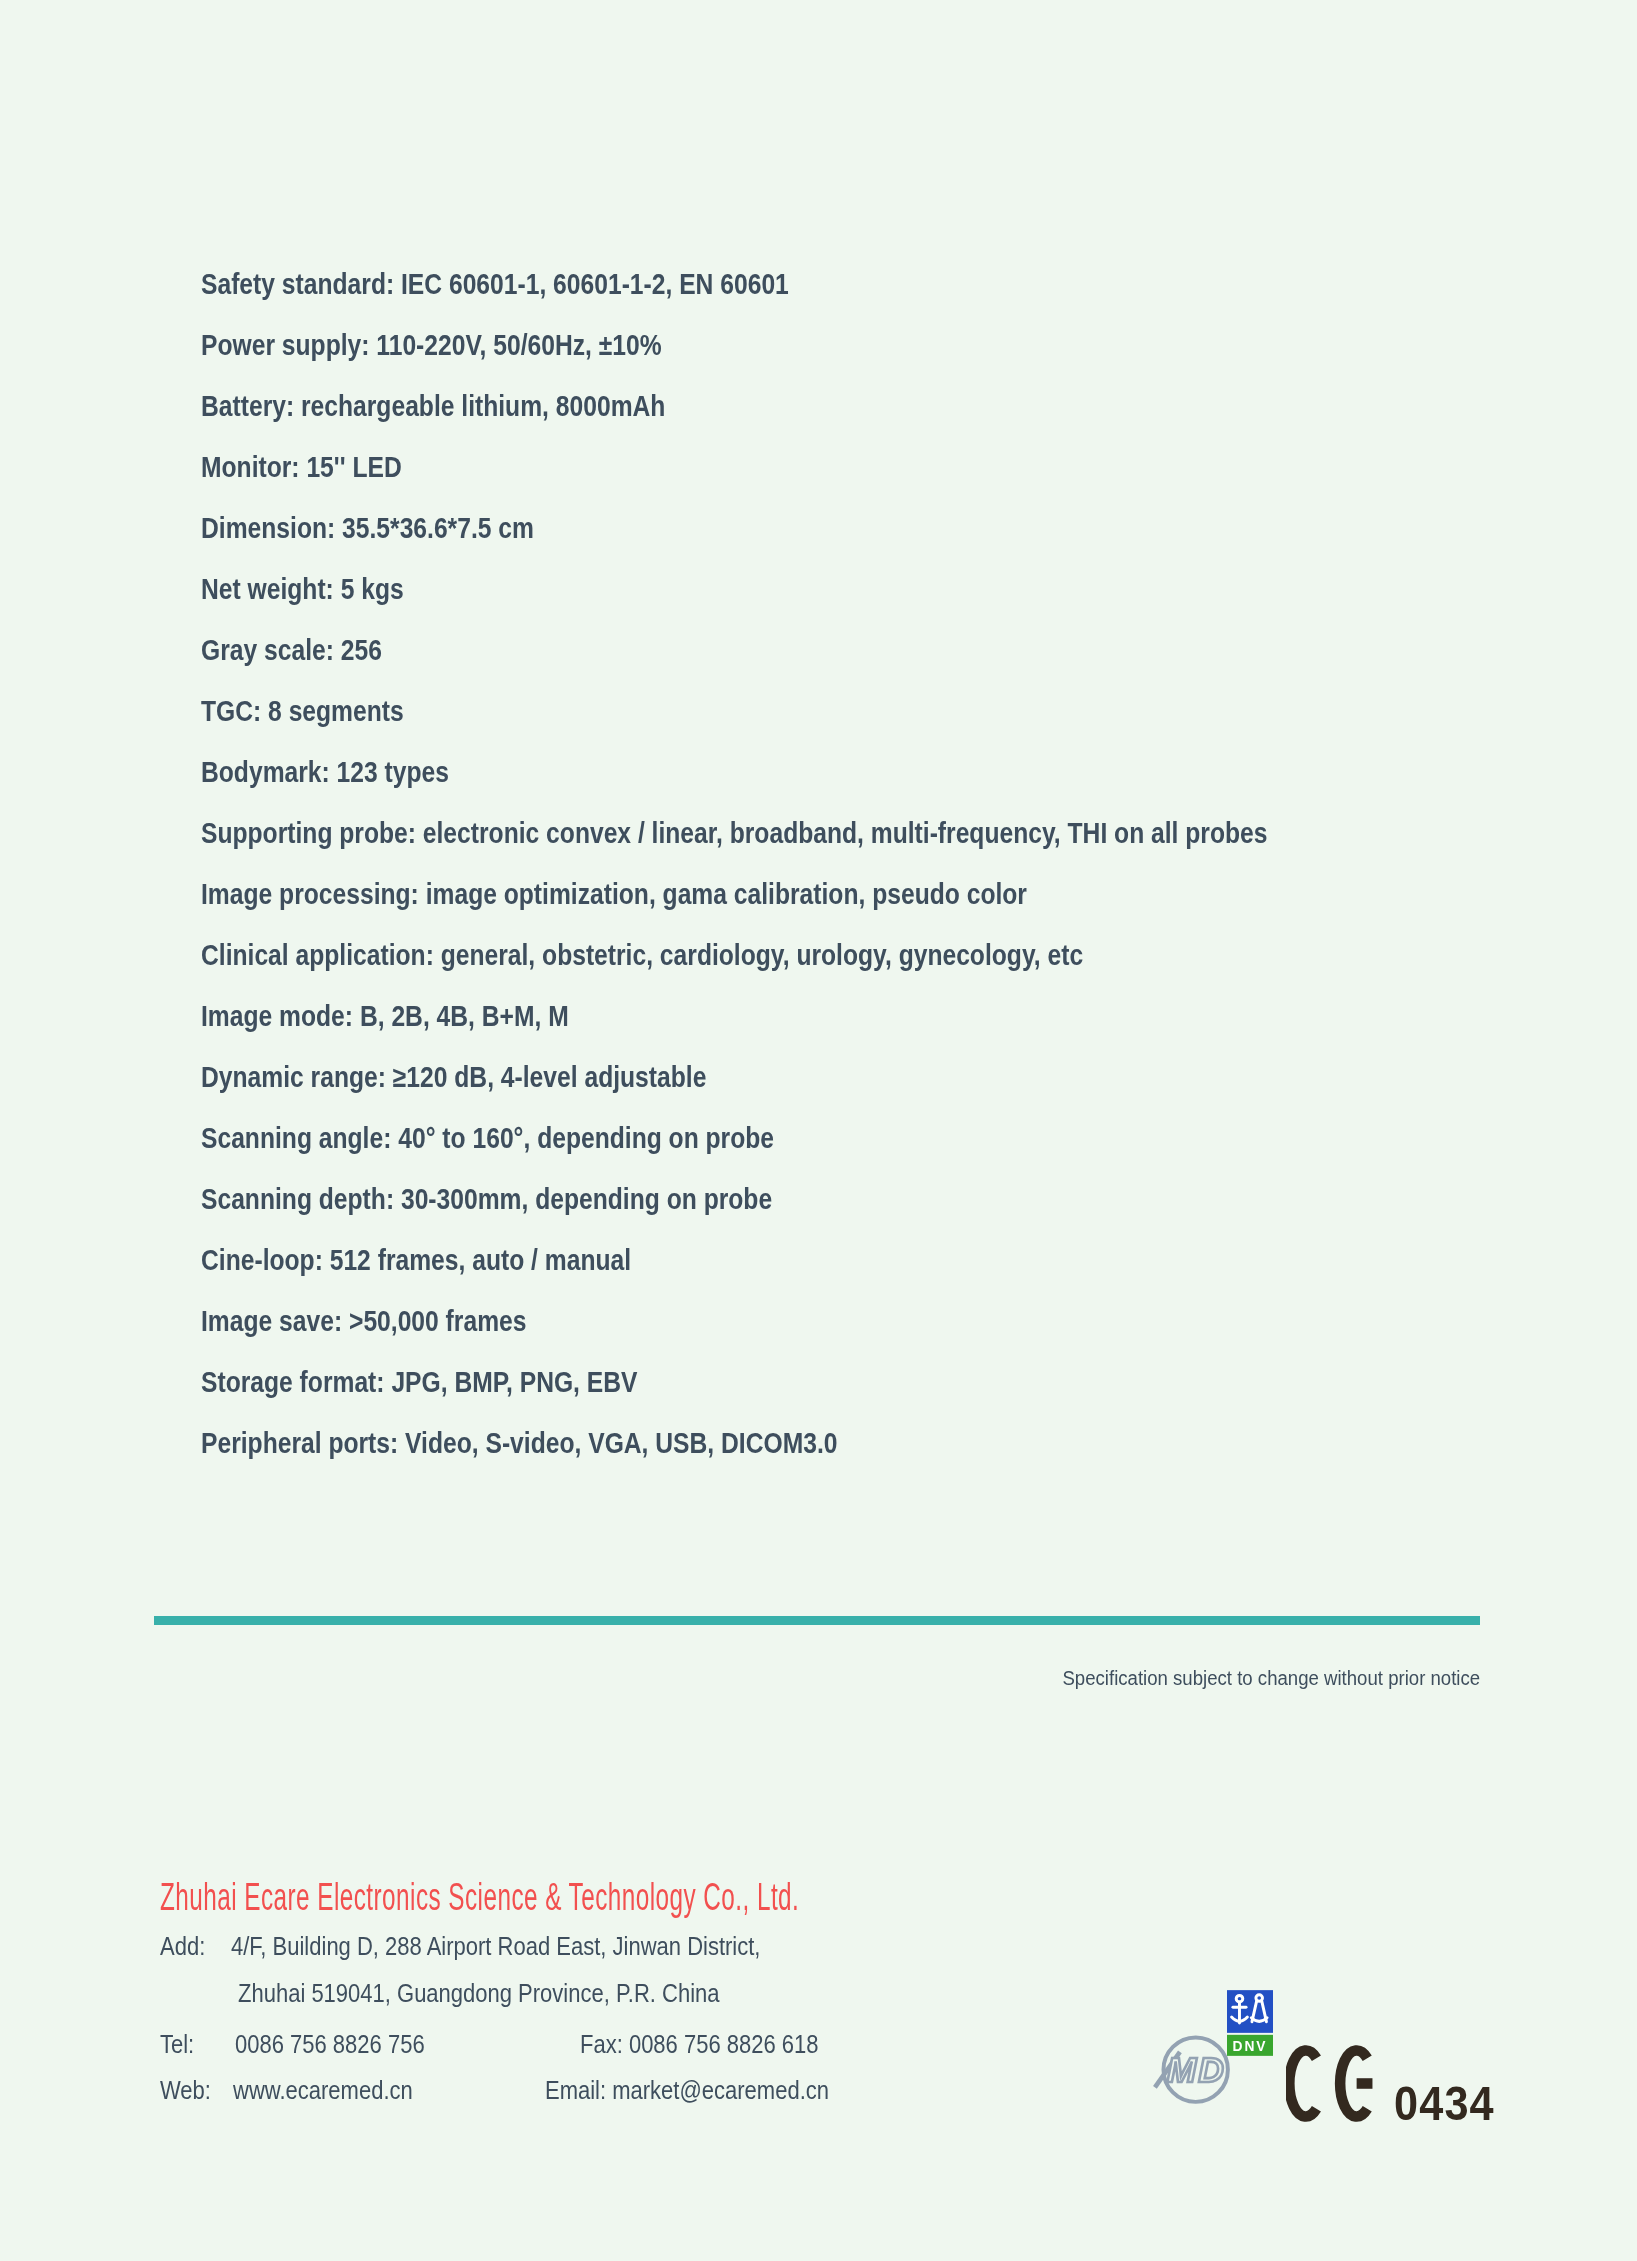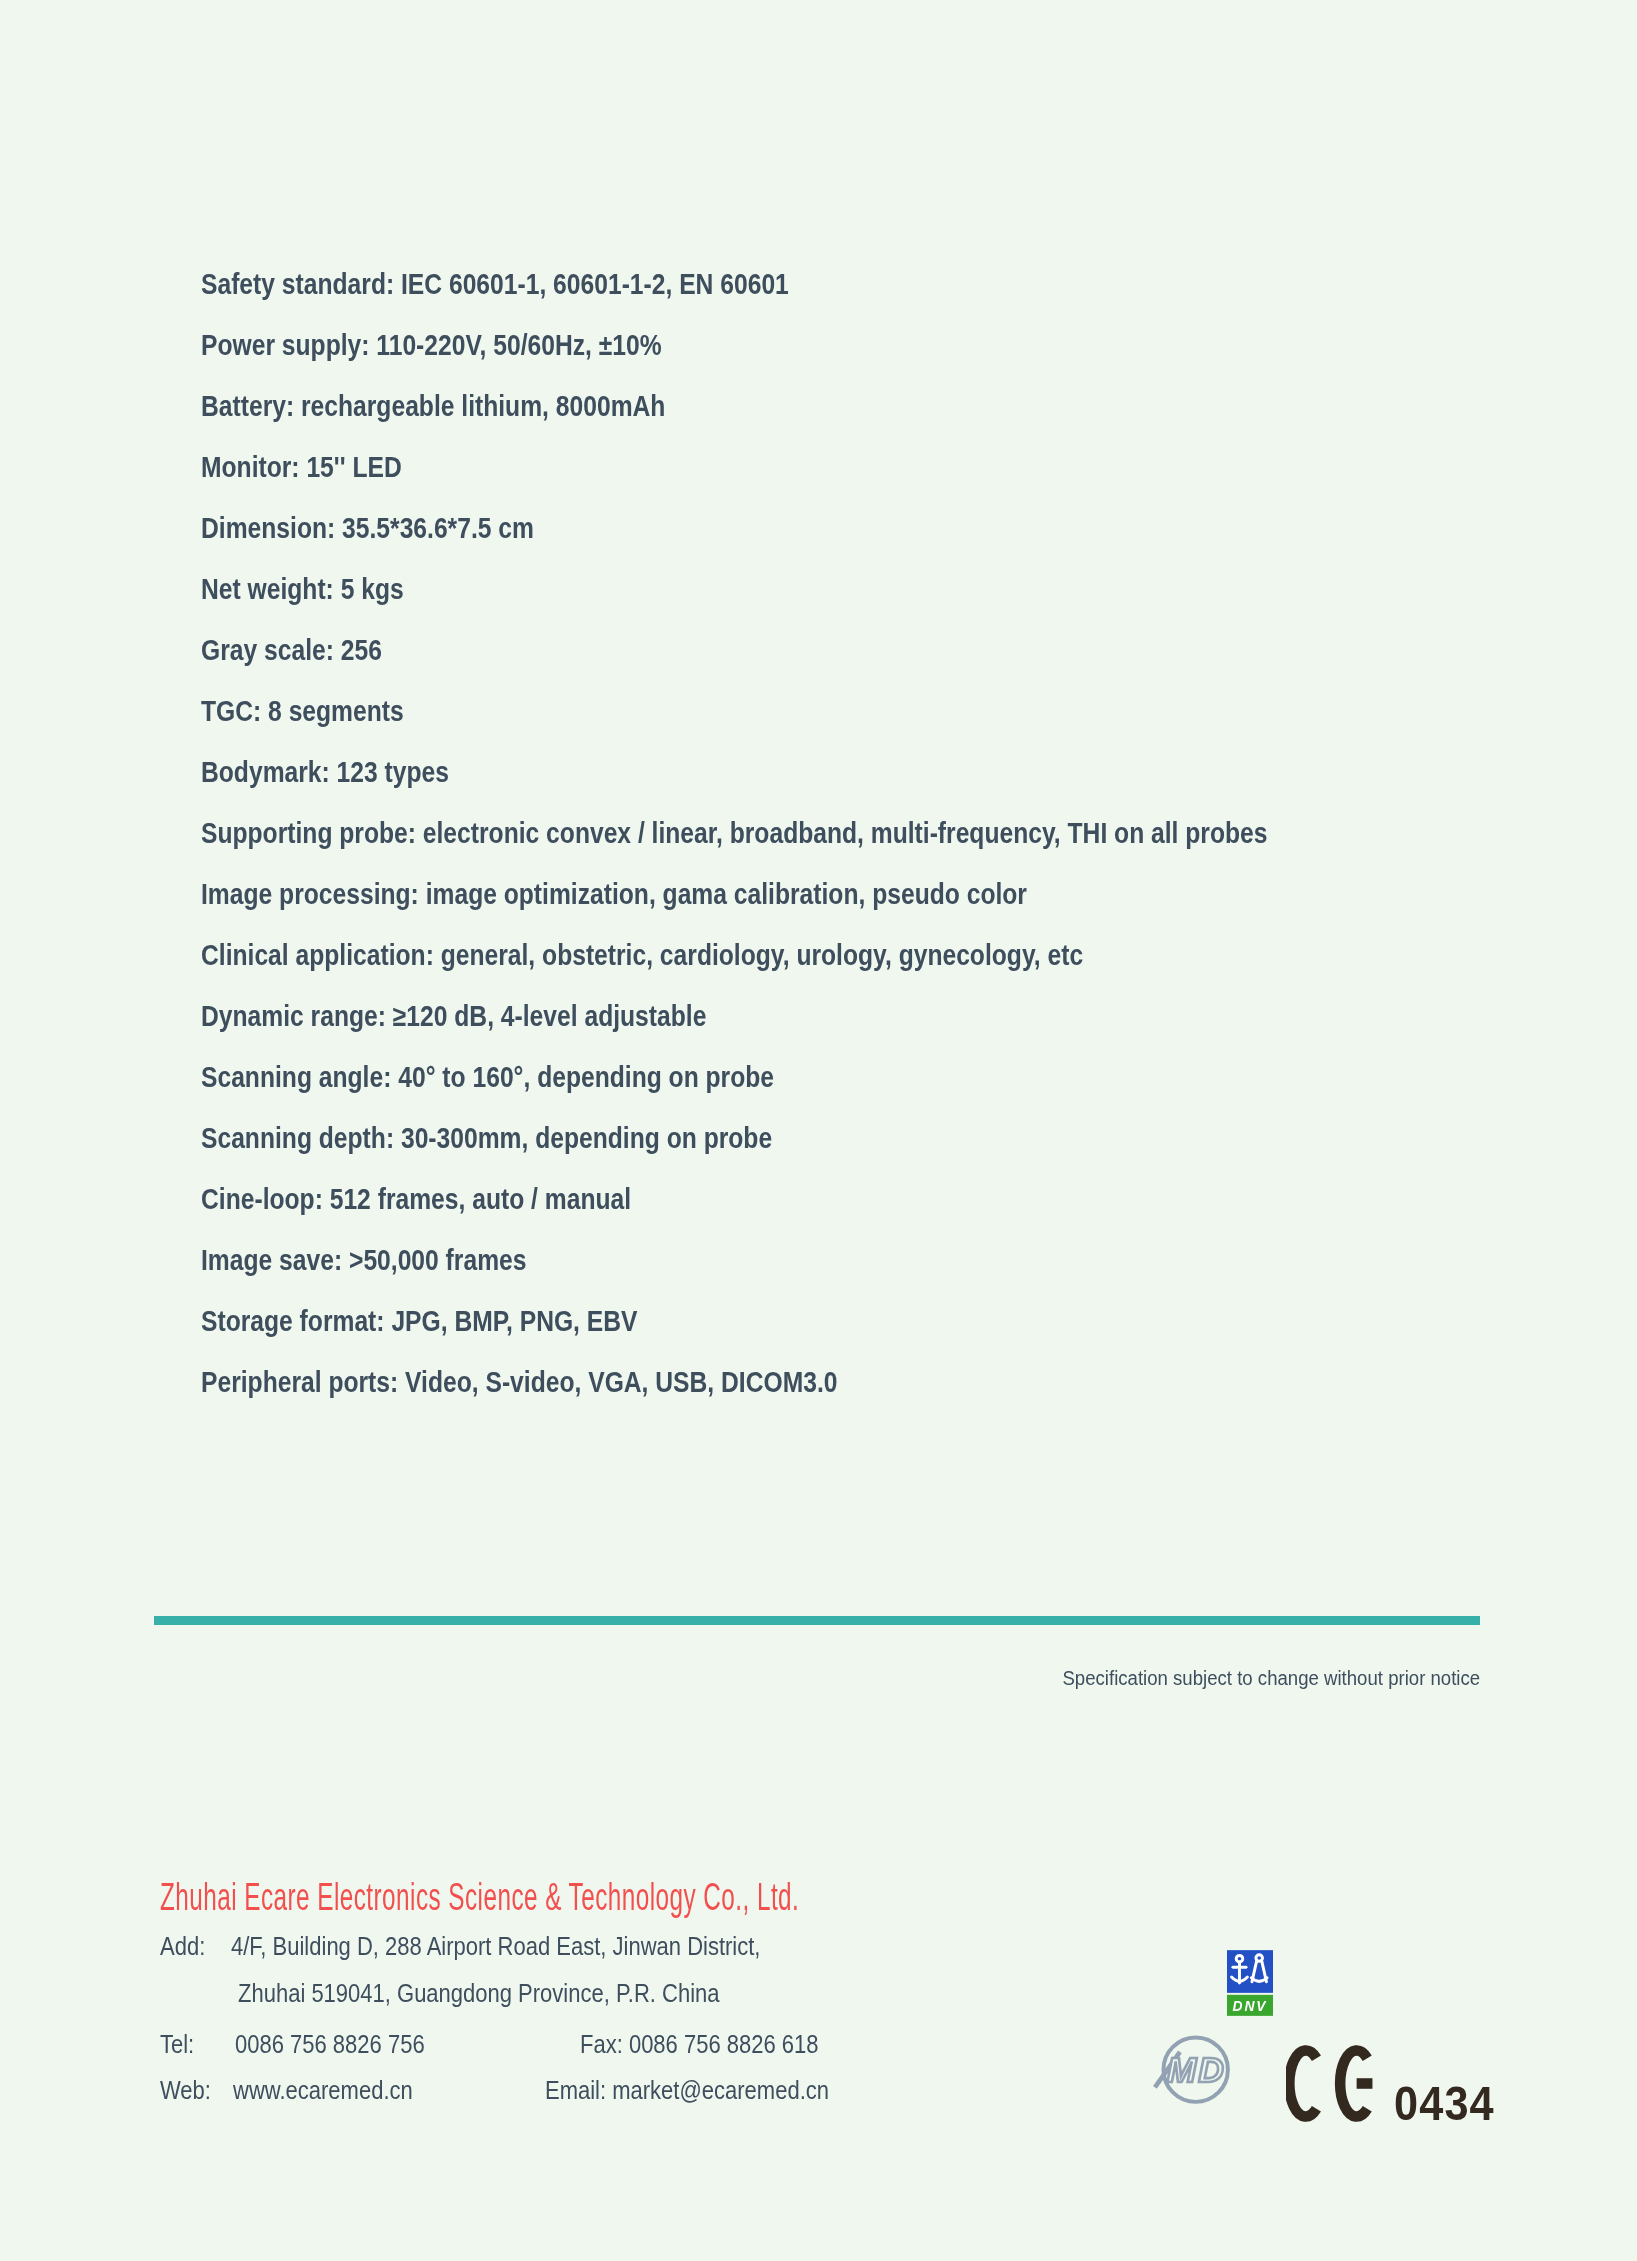--- a/index.html
+++ b/index.html
@@ -53,20 +53,21 @@
       <div class="spec-line"><span class="cond">Battery: rechargeable lithium, 8000mAh</span></div>
       <div class="spec-line"><span class="cond">Monitor: 15'' LED</span></div>
       <div class="spec-line"><span class="cond">Dimension: 35.5*36.6*7.5 cm</span></div>
       <div class="spec-line"><span class="cond">Net weight: 5 kgs</span></div>
       <div class="spec-line"><span class="cond">Gray scale: 256</span></div>
       <div class="spec-line"><span class="cond">TGC: 8 segments</span></div>
       <div class="spec-line"><span class="cond">Bodymark: 123 types</span></div>
       <div class="spec-line"><span class="cond">Supporting probe: electronic convex / linear, broadband, multi-frequency, THI on all probes</span></div>
       <div class="spec-line"><span class="cond">Image processing: image optimization, gama calibration, pseudo color</span></div>
       <div class="spec-line"><span class="cond">Clinical application: general, obstetric, cardiology, urology, gynecology, etc</span></div>
+      <div class="spec-line"><span class="cond">Image mode: B, 2B, 4B, B+M, M</span></div>
       <div class="spec-line"><span class="cond">Dynamic range: ≥120 dB, 4-level adjustable</span></div>
       <div class="spec-line"><span class="cond">Scanning angle: 40° to 160°, depending on probe</span></div>
       <div class="spec-line"><span class="cond">Scanning depth: 30-300mm, depending on probe</span></div>
       <div class="spec-line"><span class="cond">Cine-loop: 512 frames, auto / manual</span></div>
       <div class="spec-line"><span class="cond">Image save: &gt;50,000 frames</span></div>
       <div class="spec-line"><span class="cond">Storage format: JPG, BMP, PNG, EBV</span></div>
       <div class="spec-line"><span class="cond">Peripheral ports: Video, S-video, VGA, USB, DICOM3.0</span></div>
     </div>
 
   <div id="divider"></div>
@@ -92,21 +93,21 @@
   <span class="ct" style="left:545px;top:2074px;">Email: market@ecaremed.cn</span>
 
   <div class="logo" style="left:1151px;top:2032px;width:92px;height:76px;">
     <svg width="92" height="76" viewBox="0 0 140 115">
       <circle cx="68" cy="57" r="49" fill="none" stroke="#93a2b2" stroke-width="6"></circle>
       <path d="M6 84 L44 30" stroke="#93a2b2" stroke-width="7" fill="none"></path>
       <text x="24" y="76" font-family="Liberation Sans, sans-serif" font-style="italic" font-weight="bold" font-size="54" fill="#eff7ef" stroke="#93a2b2" stroke-width="4" letter-spacing="3">MD</text>
     </svg>
   </div>
 
-  <div class="logo" style="left:1227px;top:1950px;width:46px;height:66px;font-style:italic;">
+  <div class="logo" style="left:1227px;top:1990px;width:46px;height:66px;">
     <svg width="46" height="66" viewBox="0 0 70 100">
       <rect x="0" y="0" width="70" height="65" fill="#2350c4"></rect>
       <rect x="0" y="68" width="70" height="32" fill="#39a62e"></rect>
       <g stroke="#ffffff" fill="none" stroke-width="4.5" stroke-linecap="round">
         <circle cx="19" cy="13" r="5"></circle>
         <path d="M19 18 V50"></path>
         <path d="M9 26 H29"></path>
         <path d="M7 41 Q19 54 31 41"></path>
         <circle cx="49" cy="12" r="5"></circle>
         <path d="M45 17 L38 48"></path>

